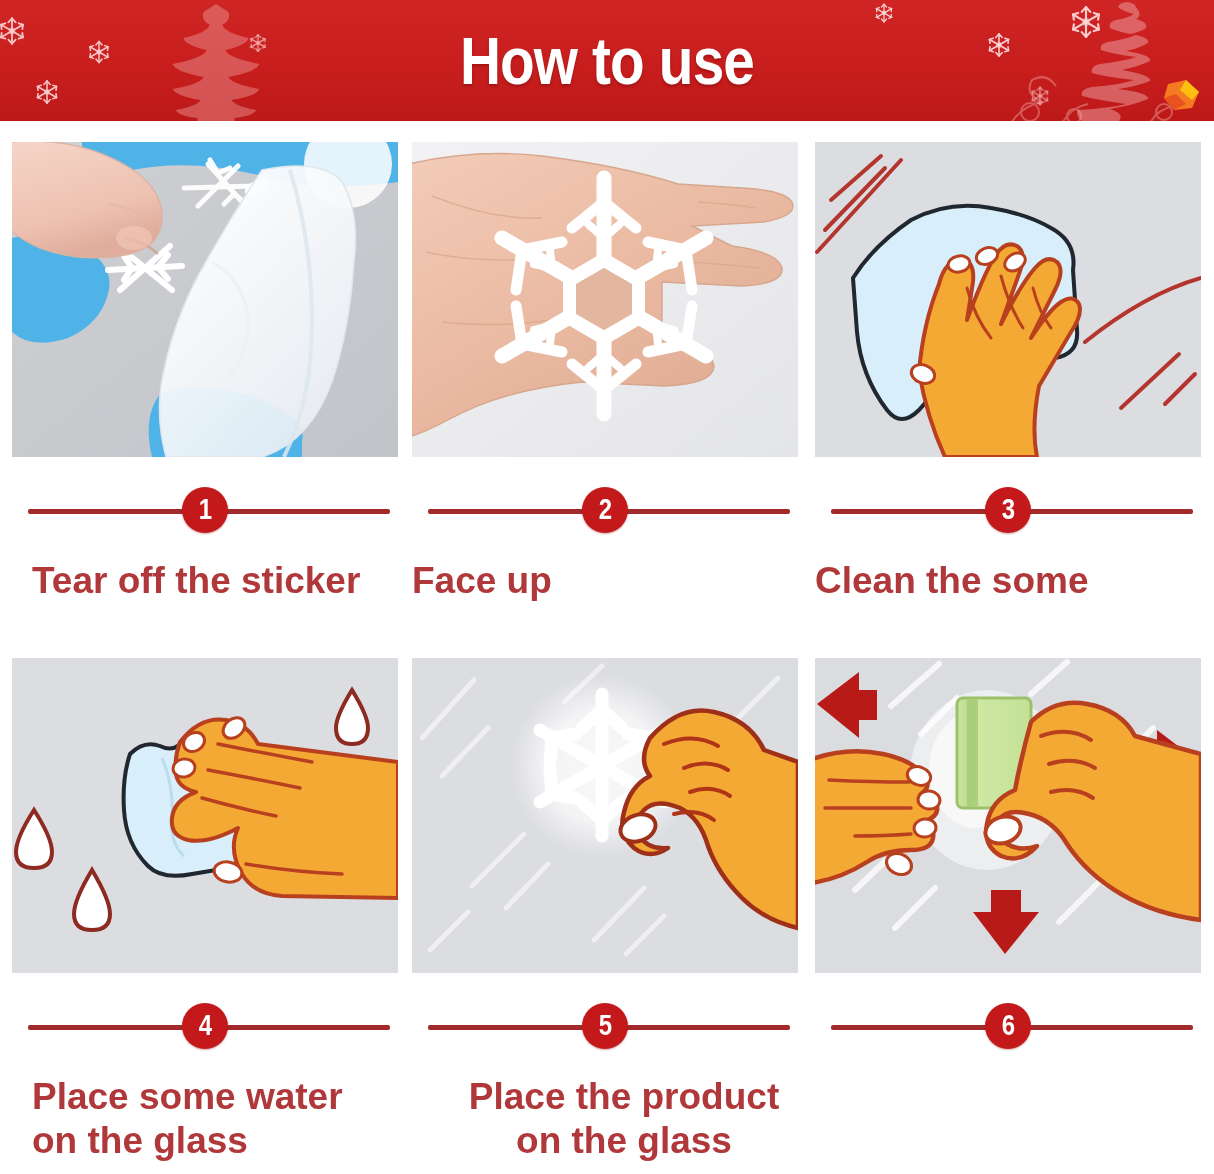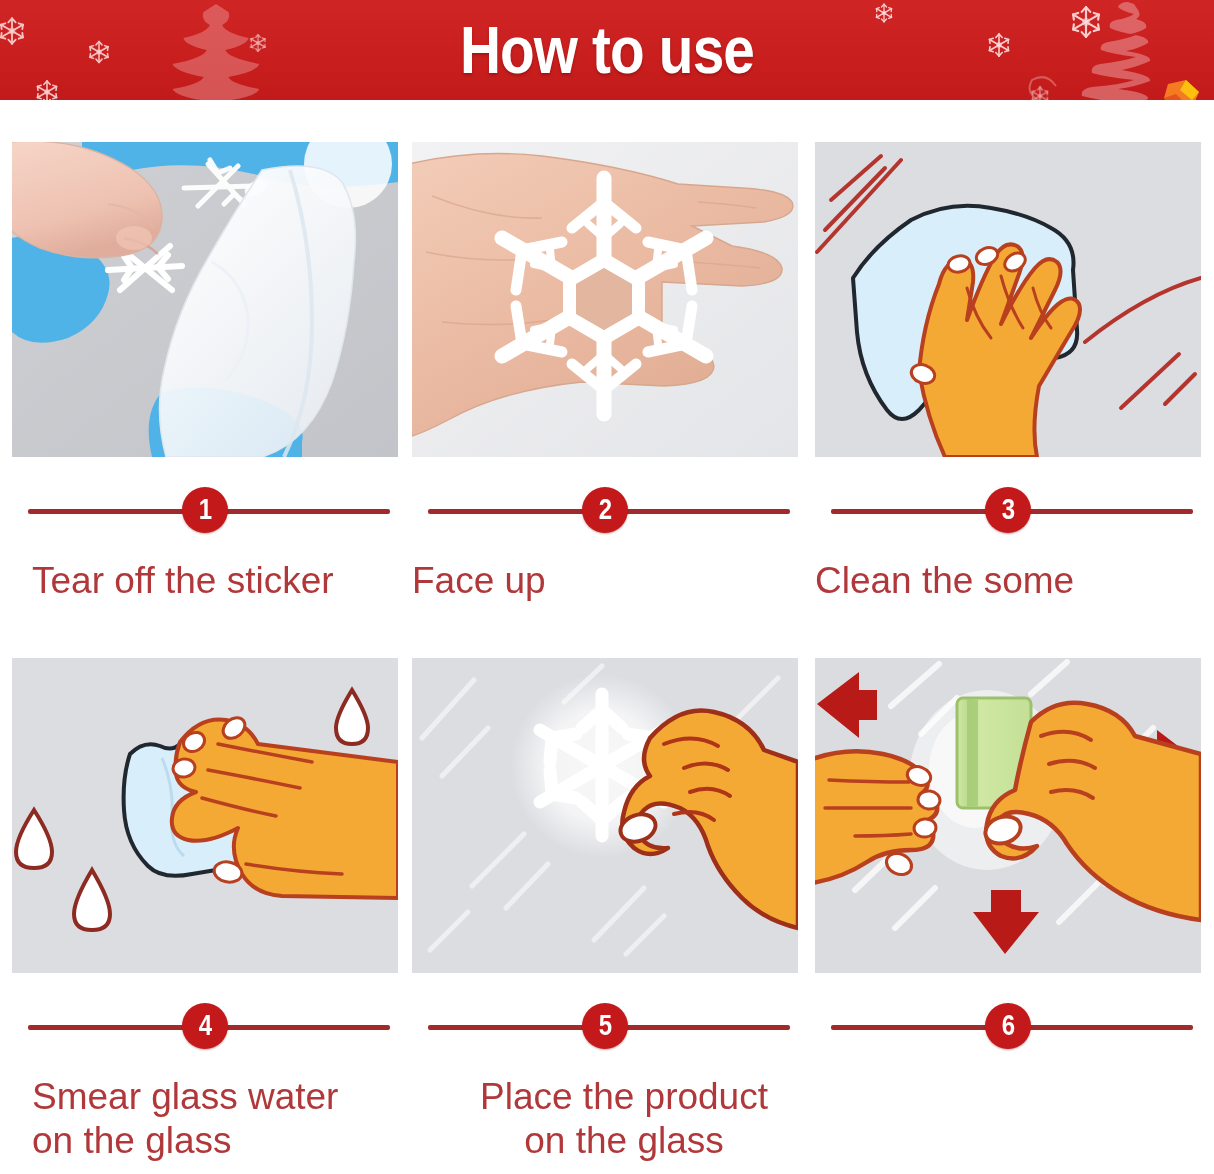--- a/index.html
+++ b/index.html
@@ -6,21 +6,21 @@
   body{
     width:1214px;height:1174px;
     background:#ffffff;
     font-family:"Liberation Sans","DejaVu Sans",sans-serif;
     overflow:hidden;
     position:relative;
   }
 
   
   .banner{
-    position:absolute;left:0;top:0;width:1214px;height:100px;
+    position:absolute;left:0;top:0;width:1214px;height:121px;
     background:linear-gradient(180deg,#cf2222 0%,#c81e1e 45%,#bf1a1a 100%);
     overflow:hidden;
   }
   .banner-title{
     position:absolute;left:0;right:0;top:50%;transform:translateY(-50%);
     text-align:center;
     color:#ffffff;
     font-size:66px;
     font-weight:bold;
     letter-spacing:-1px;
@@ -70,21 +70,21 @@
   }
   .badge span{transform:scaleX(0.8) translateY(-1px);display:block;}
 
   
   .caption{
     margin-top:26px;
     color:#b0383a;
     font-size:37px;
     line-height:1.18;
     font-family:"Liberation Sans","DejaVu Sans",sans-serif;
-    font-weight:normal;
+    font-weight:bold;
     white-space:pre-line;
   }
   .cap-center{}
   .cap-left{text-align:left;padding-left:20px;}
   .cap-indent{text-align:center;padding-left:38px;}
 </style>
 </head>
 <body>
 
 <div class="banner">
@@ -425,21 +425,21 @@
             </g>
           </g>
         </svg>
       </div>
       <div class="divider">
         <div class="line"></div>
         <div class="badge">
             <span>4</span>
           </div>
       </div>
-      <div class="caption cap-left">Smear glass water
+      <div class="caption cap-left">Place some water
 on the glass</div>
     </div>
 
     <div class="cell c2">
       <div class="panel">
         <svg viewBox="0 0 386 315" preserveAspectRatio="none">
           <defs>
             <radialGradient id="p5glow" cx="50%" cy="50%" r="50%">
               <stop offset="0%" stop-color="#ffffff"></stop>
               <stop offset="60%" stop-color="#ffffff" stop-opacity="0.85"></stop>

